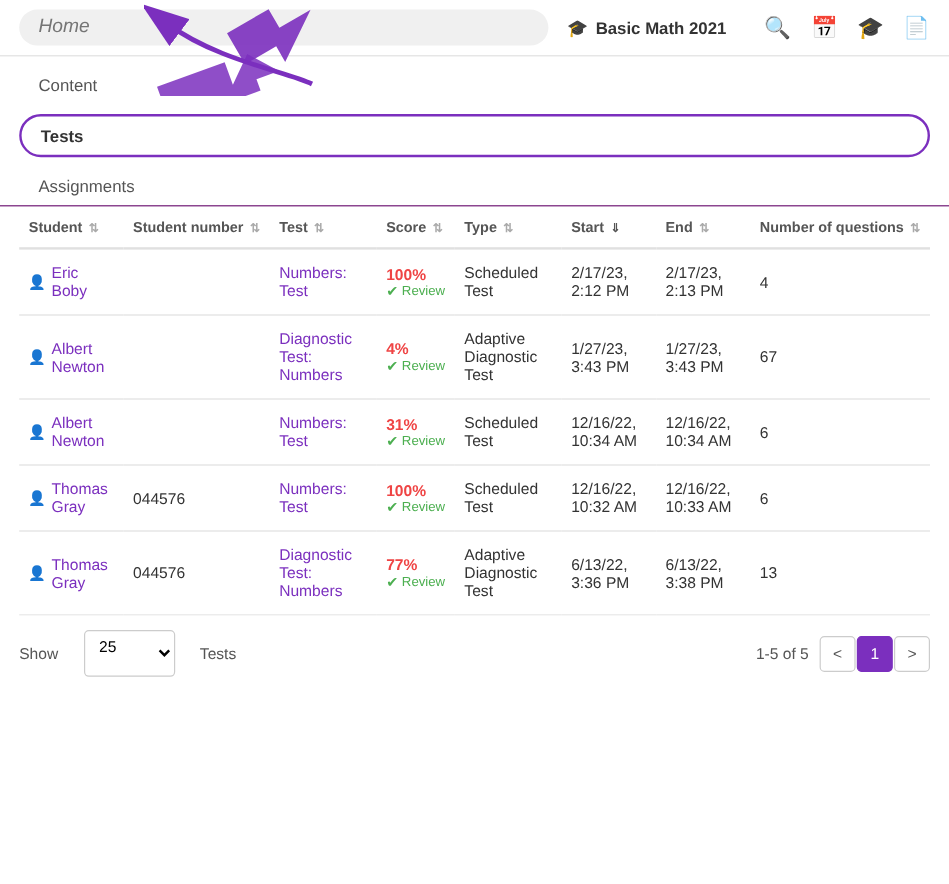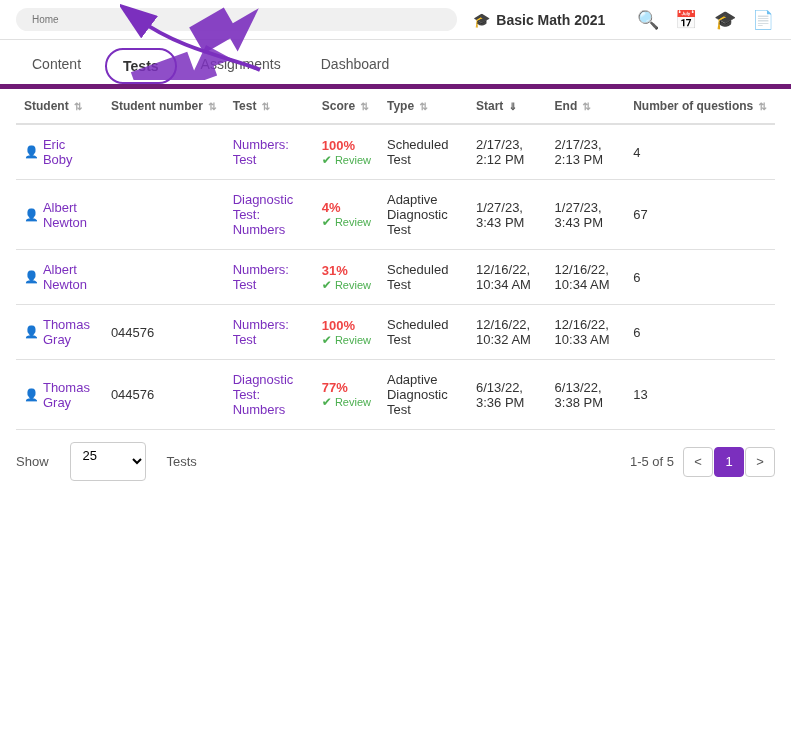--- a/index.html
+++ b/index.html
@@ -1,26 +1,26 @@
 <!DOCTYPE html>
 <html><head>
   <meta charset="utf-8">
   <style>
     * { box-sizing: border-box; margin: 0; padding: 0; }
     body { font-family: Arial, sans-serif; font-size: 13px; background: #fff; color: #333; width: 791px; min-height: 737px; }
 
     
     .header { display: flex; align-items: center; padding: 8px 16px; border-bottom: 1px solid #e0e0e0; gap: 16px; }
-    .search-bar { flex: 1; background: #f0f0f0; border-radius: 20px; padding: 6px 16px; font-size: 10px; color: #6d28d9; border: none; outline: none; }
+    .search-bar { flex: 1; background: #f0f0f0; border-radius: 20px; padding: 6px 16px; font-size: 16px; color: #6d28d9; border: none; outline: none; font-style: italic; }
     .course-title { display: flex; align-items: center; gap: 6px; font-size: 14px; font-weight: bold; color: #333; margin-left: auto; }
     .header-icons { display: flex; gap: 16px; align-items: center; margin-left: 16px; }
     .header-icon { color: #555; font-size: 18px; cursor: pointer; }
 
     
-    .nav-tabs { display: flex; padding: 8px 16px 0; gap: 8px; border-bottom: 5px solid #701a75; }
+    .nav-tabs { display: flex; padding: 8px 16px 0; gap: 8px; border-bottom: 1px solid #701a75; flex-direction: column; }
     .nav-tab { padding: 8px 16px; font-size: 14px; color: #555; cursor: pointer; border-radius: 20px; text-decoration: none; }
     .nav-tab.active { border: 2px solid #7b2fbe; border-radius: 20px; color: #333; font-weight: bold; }
 
     
     .table-container { padding: 0 16px; overflow-x: auto; }
     table { width: 100%; border-collapse: collapse; }
     th { padding: 10px 8px; text-align: left; font-size: 12px; color: #555; border-bottom: 2px solid #e0e0e0; white-space: nowrap; vertical-align: bottom; }
     th .sort-icon { color: #aaa; font-size: 10px; margin-left: 2px; }
     td { padding: 12px 8px; border-bottom: 1px solid #e0e0e0; vertical-align: middle; font-size: 13px; }
 
@@ -81,21 +81,20 @@
       <span class="header-icon">📅</span>
       <span class="header-icon">🎓</span>
       <span class="header-icon">📄</span>
     </div>
   </div>
 
   <div class="nav-tabs">
     <a class="nav-tab">Content</a>
     <a class="nav-tab active">Tests</a>
     <a class="nav-tab">Assignments</a>
-    <a class="nav-tab">Dashboard</a>
   </div>
 
   <div class="table-container">
     <table>
       <thead>
         <tr>
           <th>
             <span>Student</span>
             <span class="sort-icon">⇅</span>
           </th>

